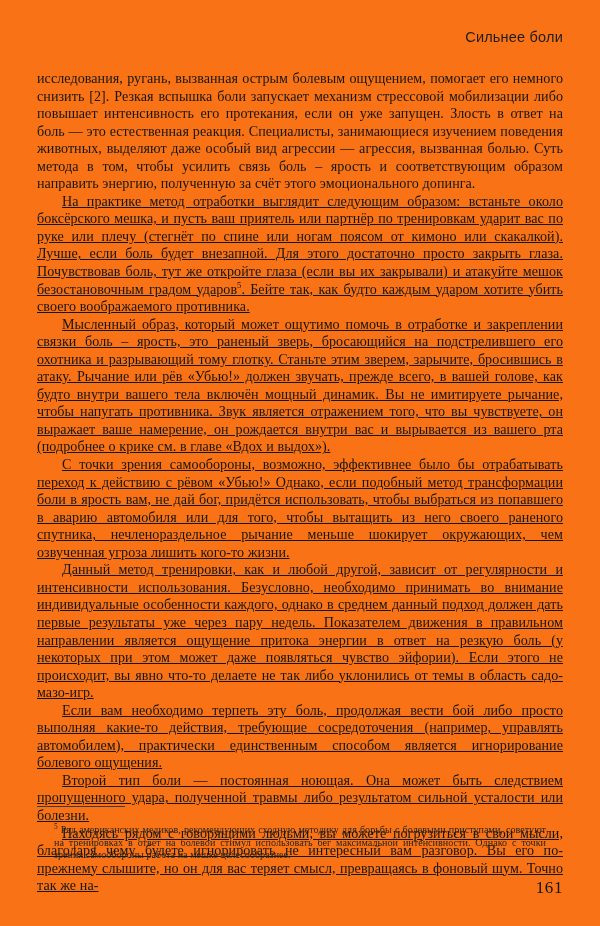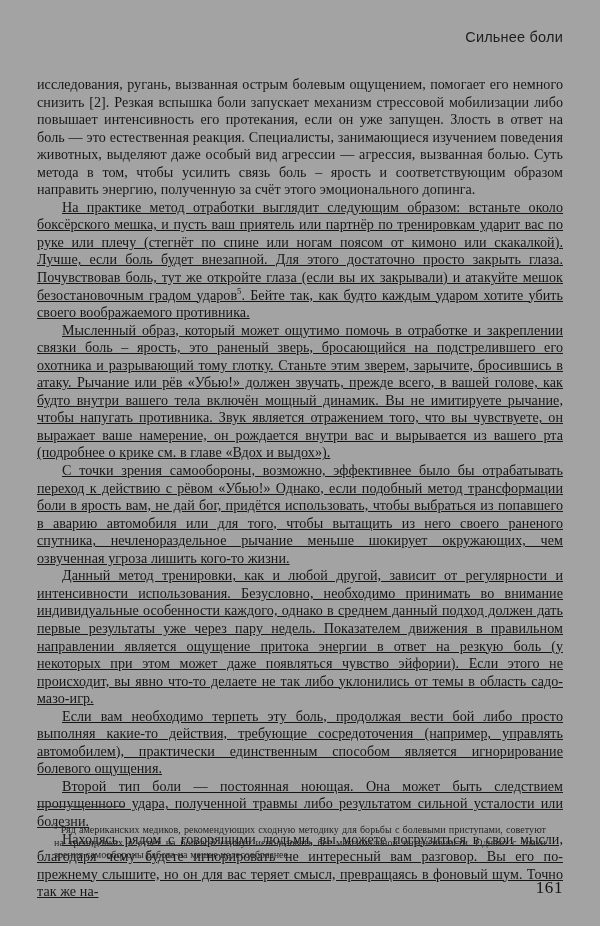--- a/index.html
+++ b/index.html
@@ -5,21 +5,21 @@
 <style>
   html, body {
     margin: 0;
     padding: 0;
     background: #ffffff;
   }
   .page {
     position: relative;
     width: 600px;
     height: 926px;
-    background: #a3a3a3;
+    background: #f97316;
     overflow: hidden;
     font-family: "Liberation Serif", "DejaVu Serif", serif;
     color: #1b1b1b;
     box-sizing: border-box;
   }
 
   
   .running-header {
     position: absolute;
     top: 30px;
@@ -29,21 +29,21 @@
     font-family: "Liberation Sans", "DejaVu Sans", sans-serif;
     font-size: 14.5px;
     letter-spacing: 0.2px;
     color: #1d1d1d;
     line-height: 1.1;
   }
 
   
   .body-block {
     position: absolute;
-    top: 76px;
+    top: 70px;
     left: 37px;
     width: 526px;
   }
   .para {
     margin: 0;
     text-align: justify;
     text-justify: inter-word;
     font-size: 14.1px;
     line-height: 17.55px;
     text-indent: 0;

